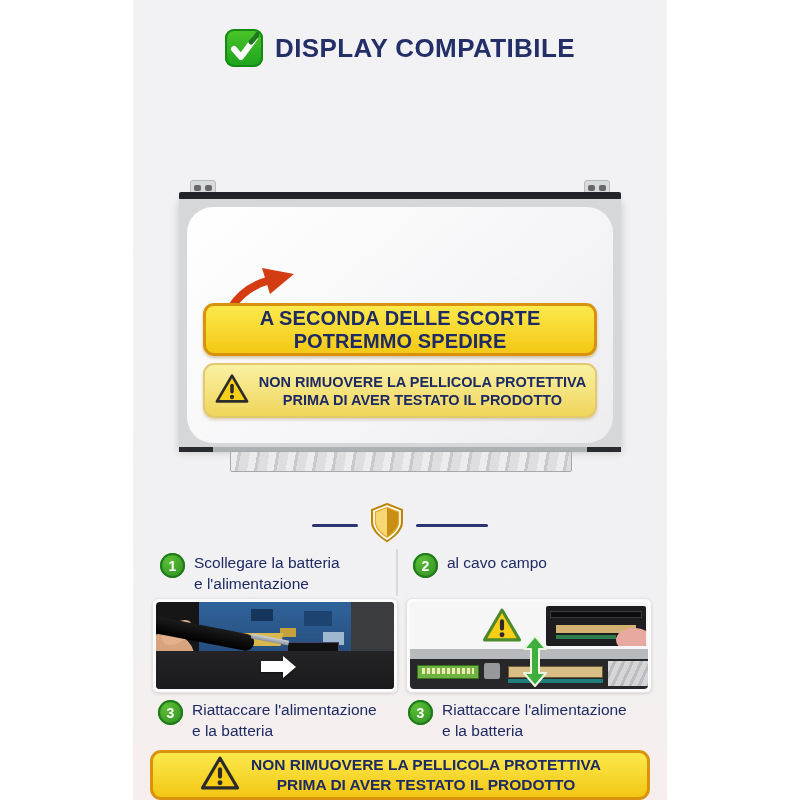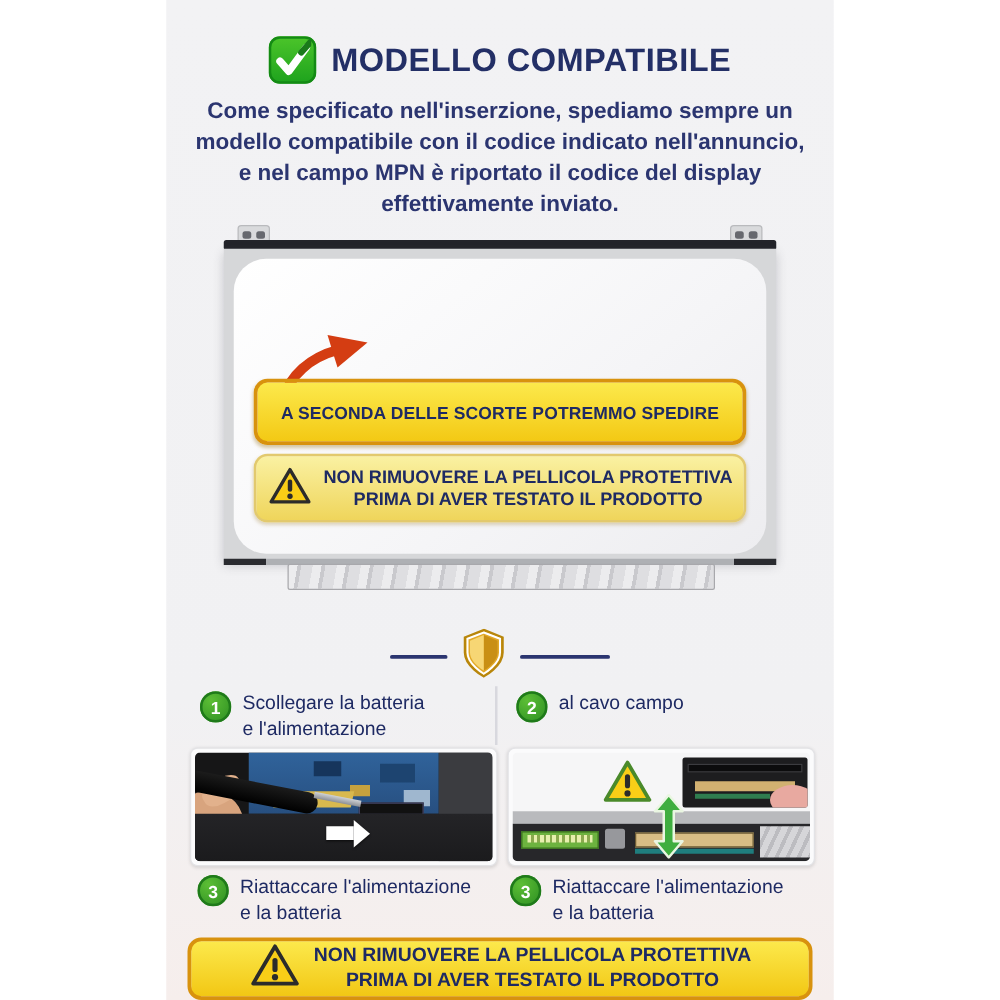--- a/index.html
+++ b/index.html
@@ -47,21 +47,21 @@
   
   #red-arrow { position:absolute; left:212px; top:266px; }
 
   
   .yellow-banner { position:absolute; left:203px; width:394px; border-radius:11px;
                    text-align:center; color:#1e2a63; font-weight:800; }
   #banner-stock { top:303px; height:53px; border:3px solid #d8920e;
                   background:linear-gradient(#fce94c,#f3c914);
                   box-shadow:0 2px 3px rgba(140,100,0,.35);
                   display:flex; flex-direction:column; justify-content:center; gap:2px;
-                  font-size:14px; letter-spacing:.1px; }
+                  font-size:20px; letter-spacing:.1px; }
   #banner-film { top:363px; height:55px; border:2px solid #e2c96e;
                  background:linear-gradient(#faf1a2,#efd55b);
                  box-shadow:0 2px 3px rgba(140,100,0,.25);
                  display:flex; align-items:center; justify-content:center; gap:9px;
                  font-size:14.5px; }
   #banner-film .txt { display:flex; flex-direction:column; gap:2px; }
 
   
   #proc-head { position:absolute; left:133px; top:504px; width:534px; height:42px;
                display:flex; align-items:center; justify-content:center; gap:12px; }
@@ -156,29 +156,23 @@
 <div id="page">
   <div id="column"></div>
 
   <div id="header">
     <div id="check-badge">
       <svg width="30" height="32" viewBox="0 0 30 32">
         <path d="M5 17 L12 25 L26 6" fill="none" stroke="#ffffff" stroke-width="6" stroke-linecap="round" stroke-linejoin="round"></path>
         <path d="M22 10 L29 2" fill="none" stroke="#1a7a1a" stroke-width="5" stroke-linecap="round"></path>
       </svg>
     </div>
-    <div id="header-title">MODELLO COMPATIBILE</div>
-  </div>
-
-  <div id="intro">
-    <div>Come specificato nell'inserzione, spediamo sempre un</div>
-    <div>modello compatibile con il codice indicato nell'annuncio,</div>
-    <div>e nel campo MPN è riportato il codice del display</div>
-    <div>effettivamente inviato.</div>
-  </div>
+    <div id="header-title">DISPLAY COMPATIBILE</div>
+  </div>
+
 
   <div class="hinge" id="hinge-left">
       <span></span>
       <span></span>
     </div>
   <div class="hinge" id="hinge-right">
       <span></span>
       <span></span>
     </div>
   <div id="panel-topbar"></div>

